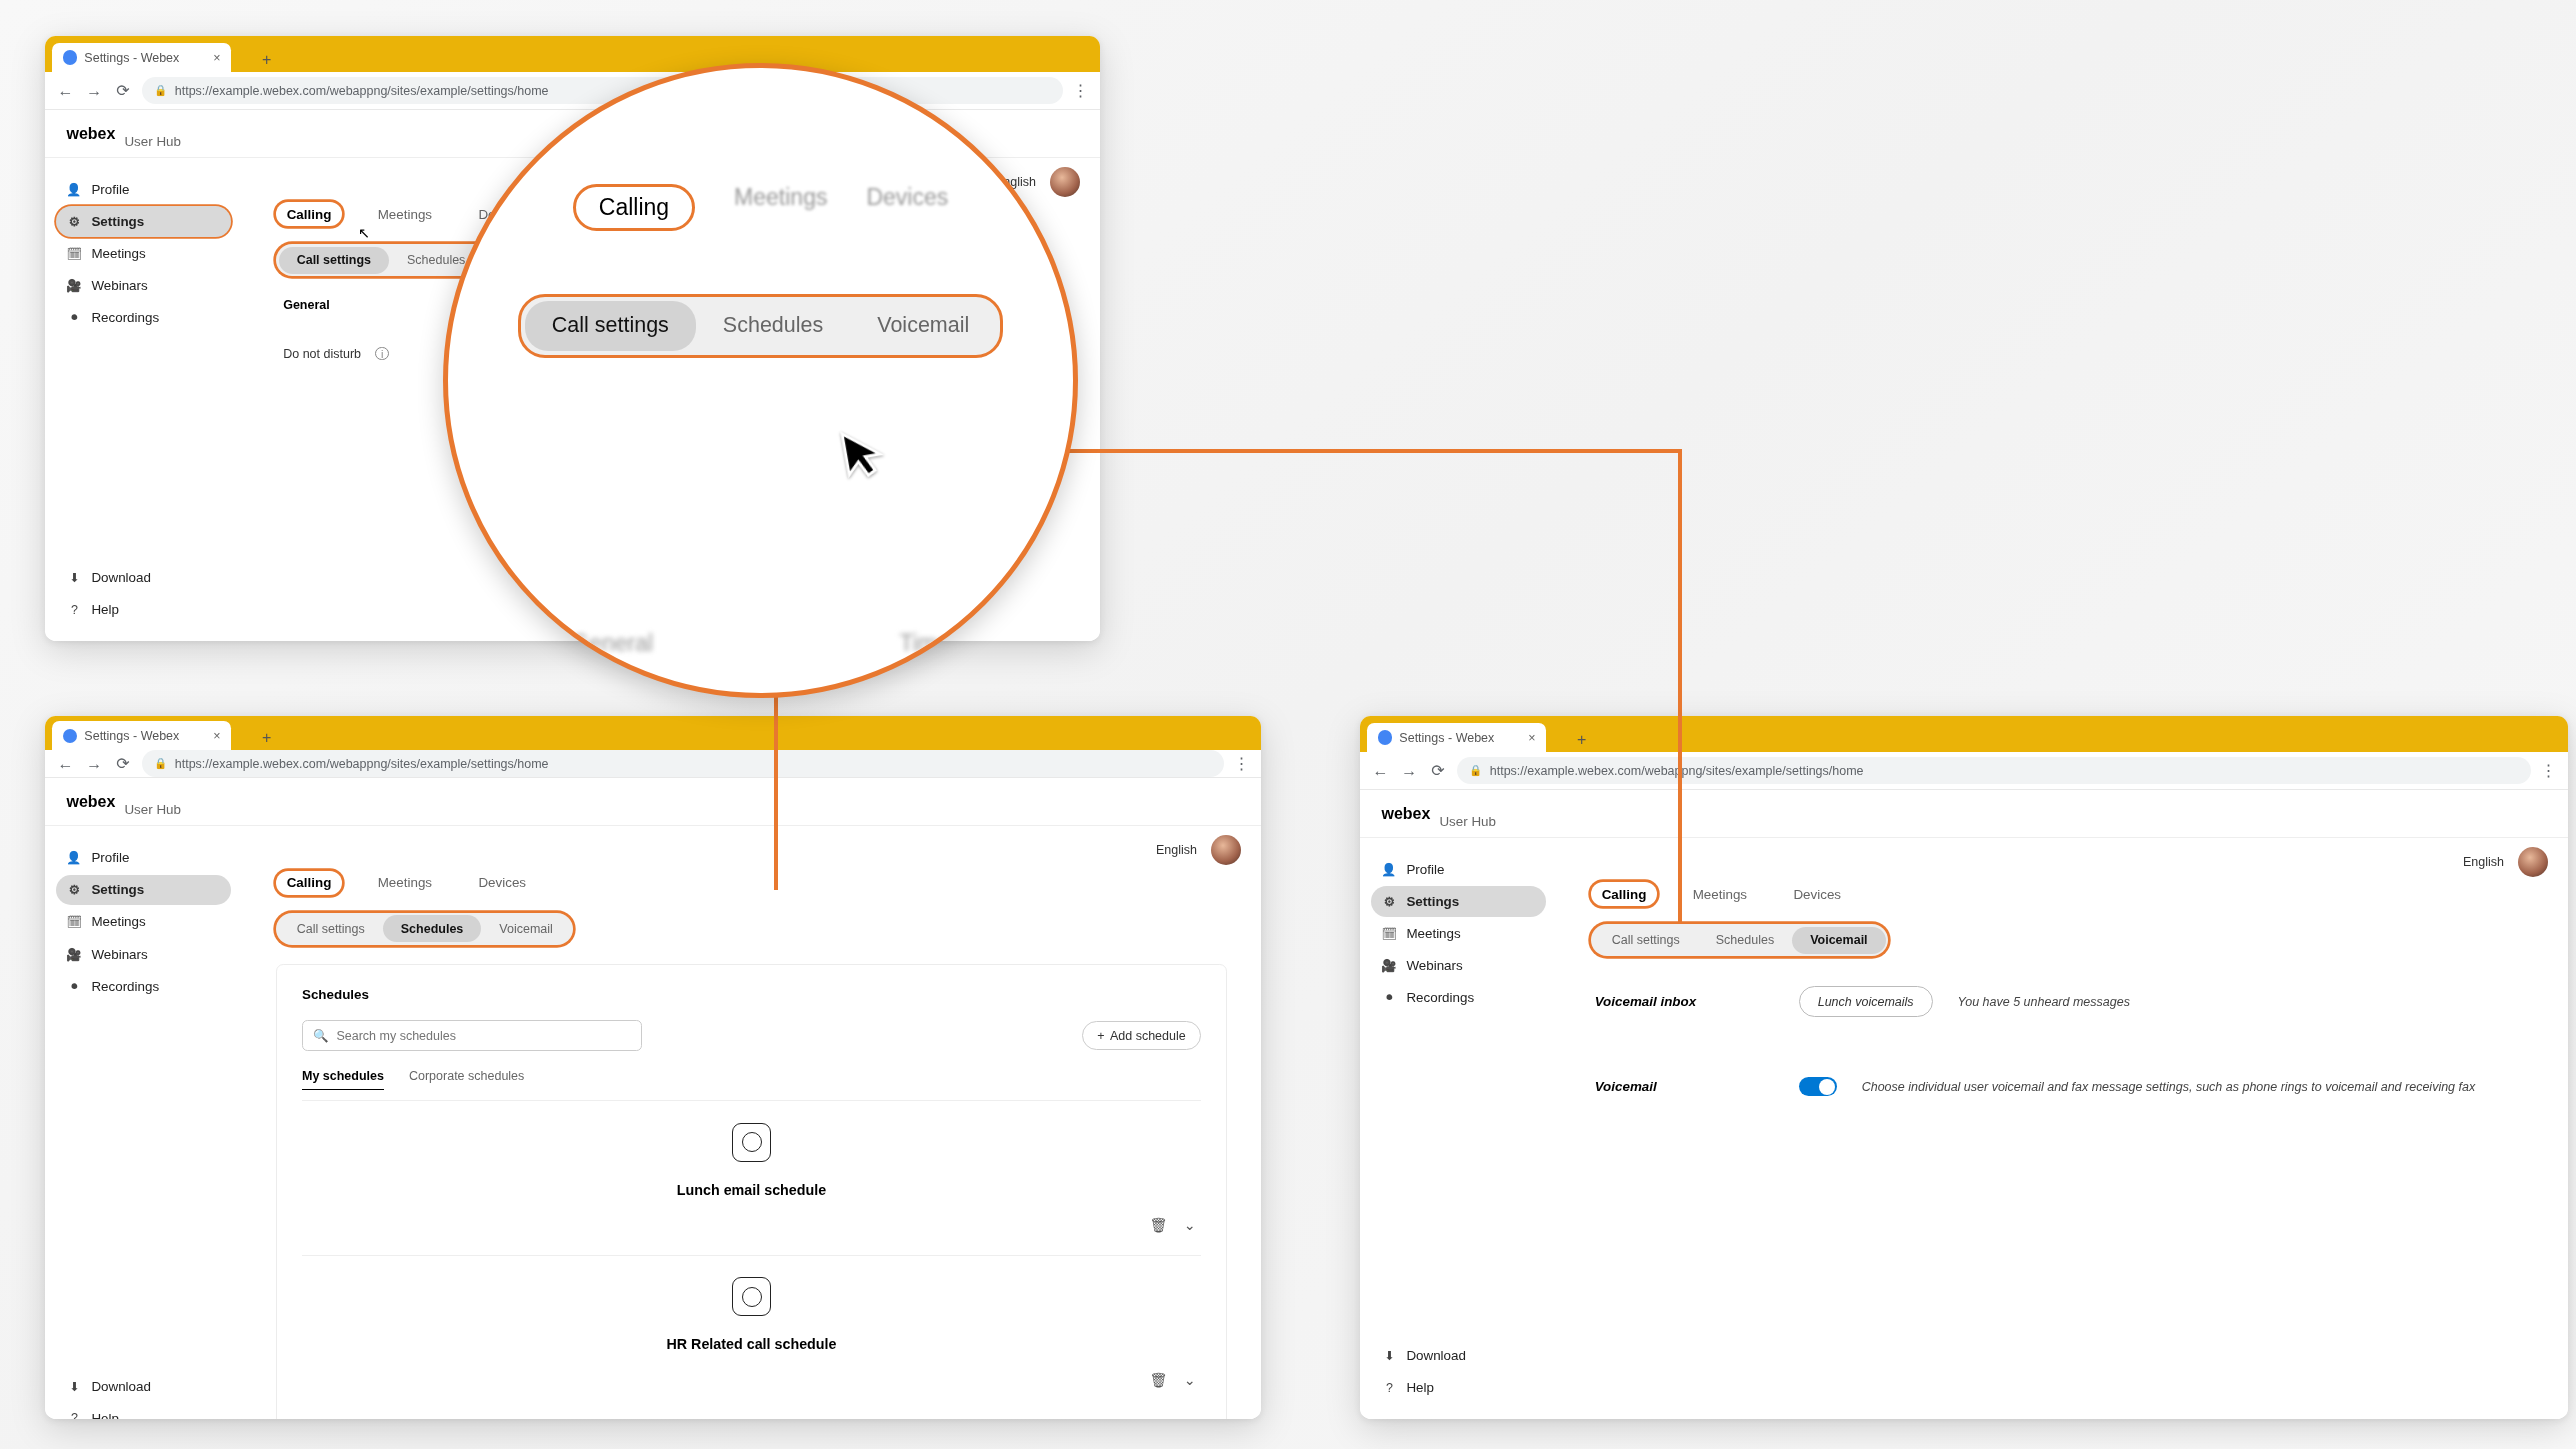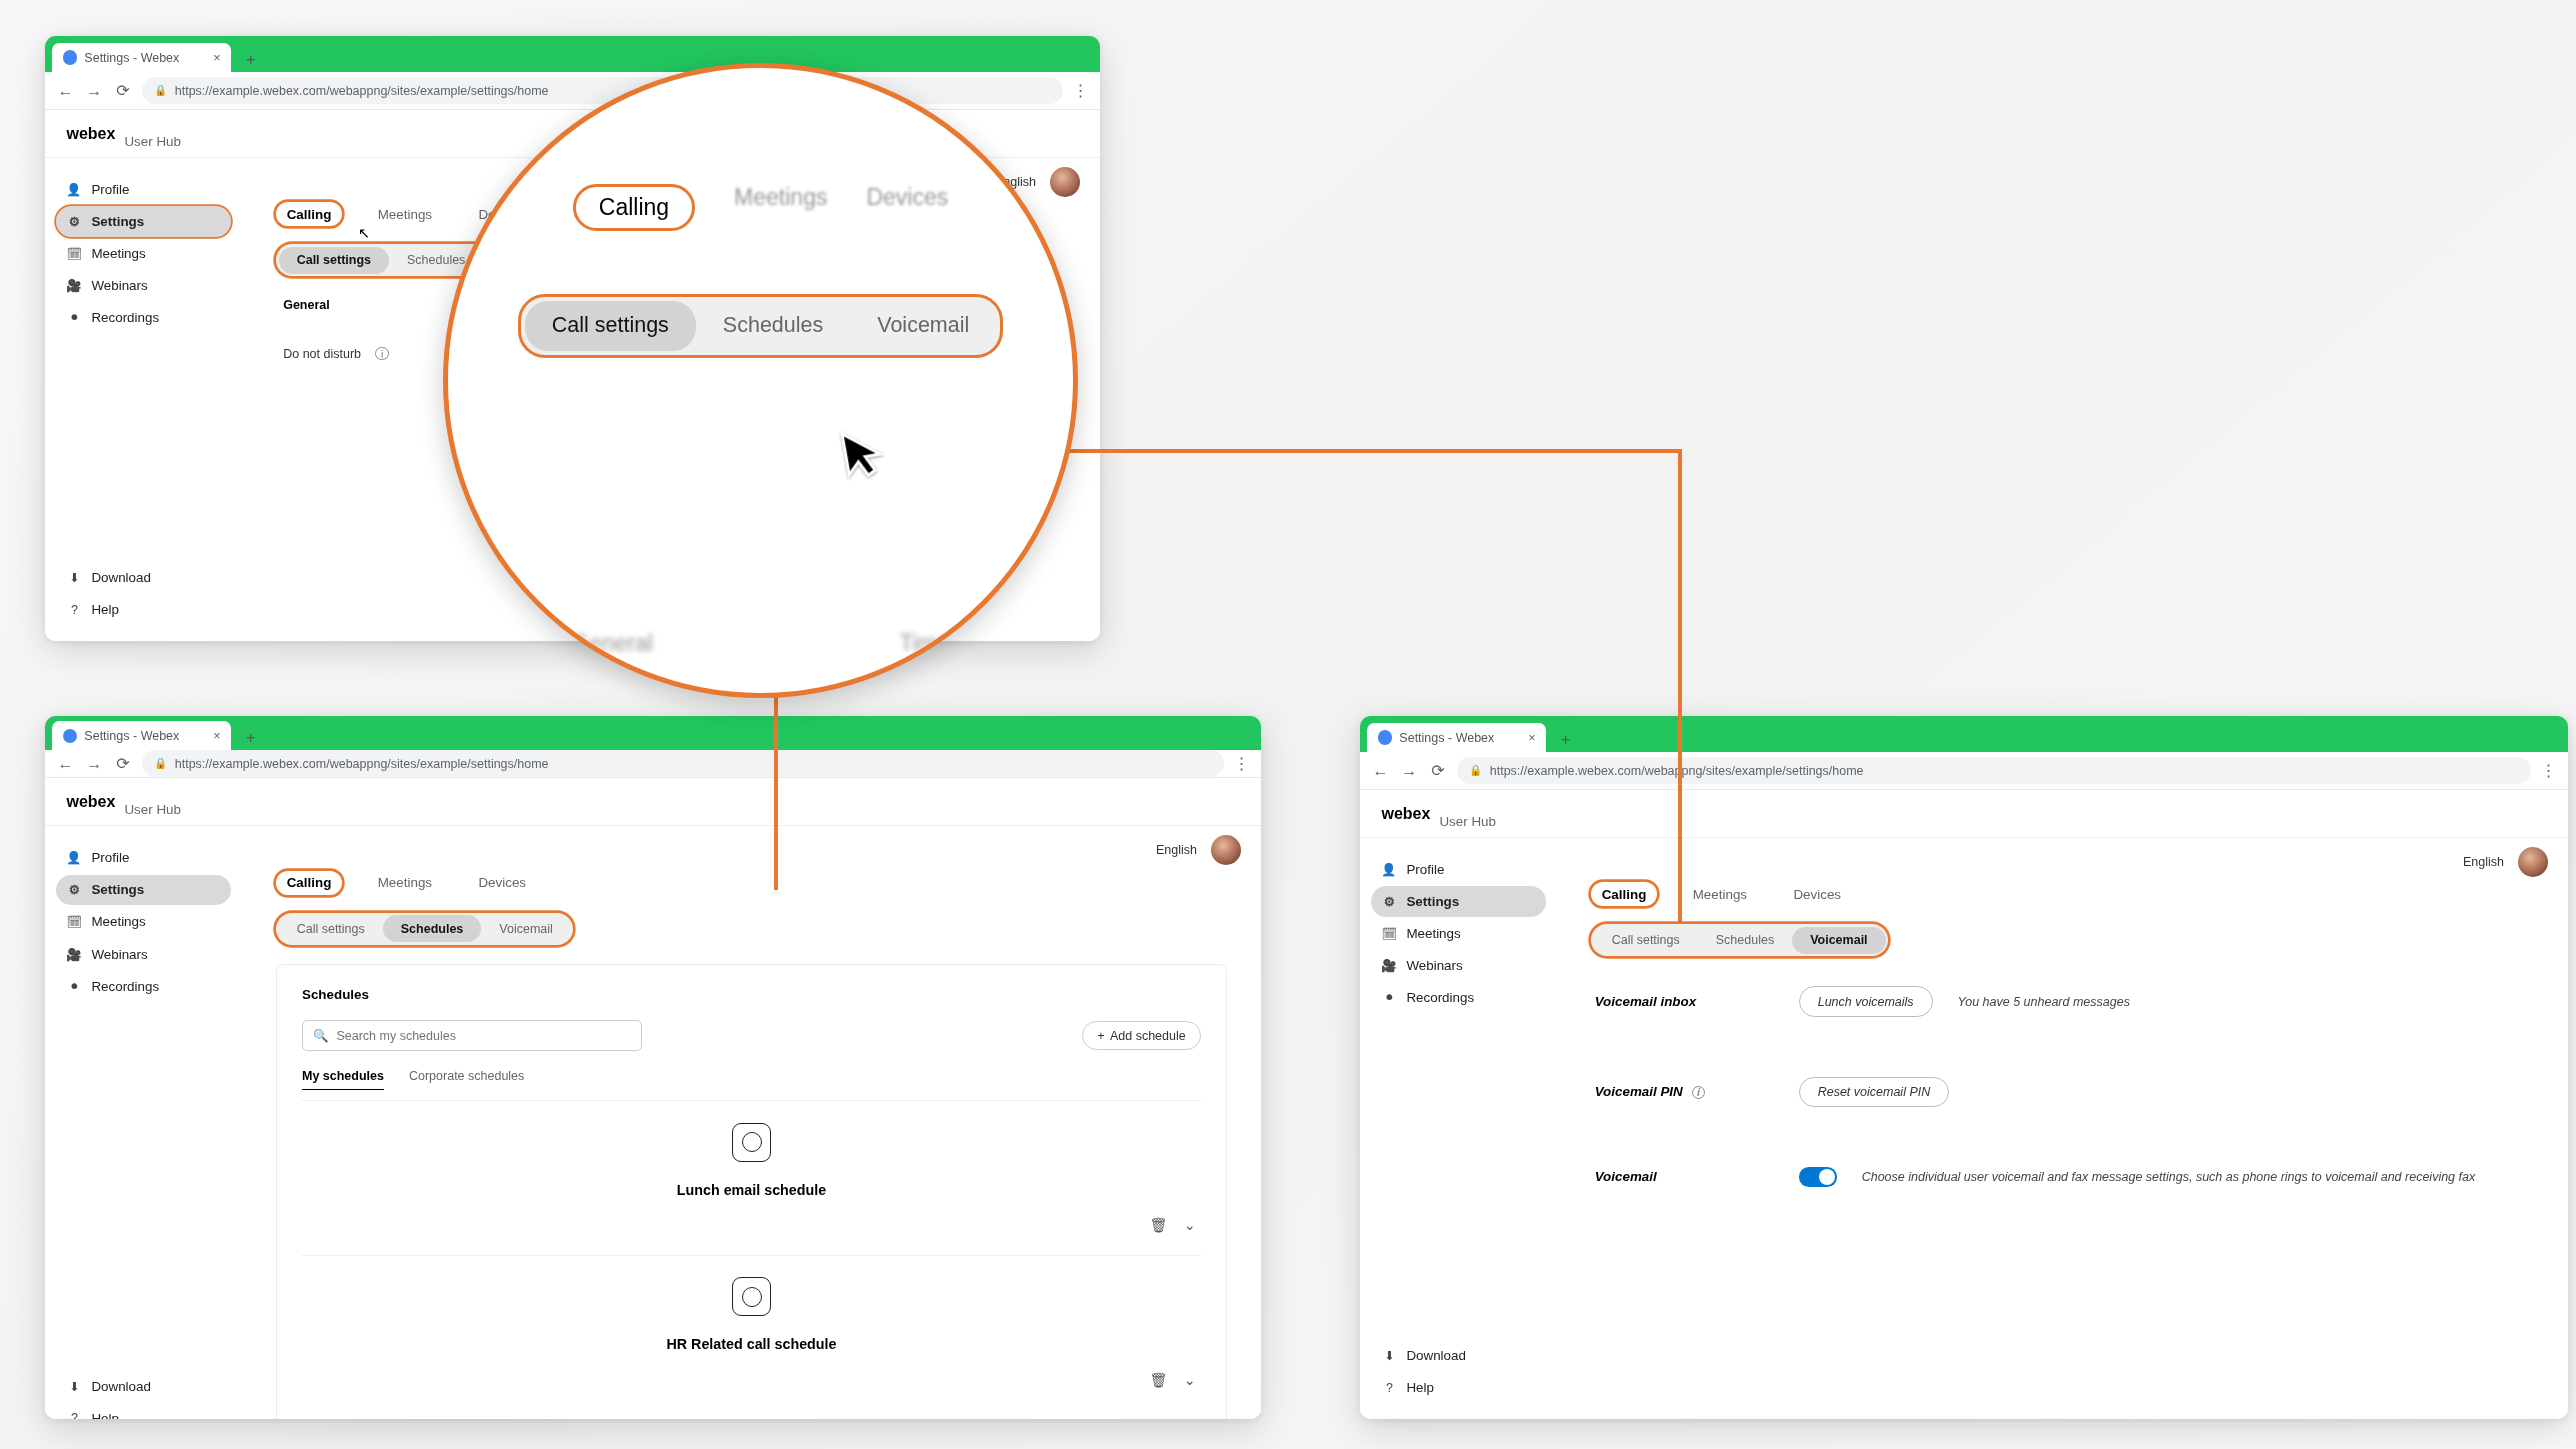--- a/index.html
+++ b/index.html
@@ -17,25 +17,25 @@
     position: absolute;
     background: #fff;
     border-radius: 10.7px;
     box-shadow: 0 9px 36px rgba(0,0,0,0.15), 0 1.8px 7.2px rgba(0,0,0,0.08);
     overflow: hidden;
     display: flex;
     flex-direction: column;
   }
   .tabbar {
     height: 36px;
-    background: #22c55e;
+    background: #eab308;
     display: flex;
     align-items: flex-end;
     padding: 5.4px 7.2px 0 7.2px;
-    gap: 7px;
+    gap: 23px;
   }
   .tab {
     height: 29px;
     background: #fff;
     border-radius: 7.2px 7.2px 0 0;
     display: flex;
     align-items: center;
     padding: 0 10.7px;
     gap: 7.2px;
     font-size: 12.5px;
@@ -530,27 +530,20 @@
           <span class="subtab">Schedules</span>
           <span class="subtab selected">Voicemail</span>
         </div>
 
         <div class="vm-row">
           <span class="vm-label">Voicemail inbox</span>
           <span class="vm-btn">Lunch voicemails</span>
           <span class="vm-desc">You have 5 unheard messages</span>
         </div>
         <div class="vm-row">
-          <span class="vm-label">
-            <span>Voicemail PIN</span>
-            <span class="info-ic">i</span>
-          </span>
-          <span class="vm-btn">Reset voicemail PIN</span>
-        </div>
-        <div class="vm-row">
           <span class="vm-label">Voicemail</span>
           <span class="toggle on"></span>
           <span class="vm-desc">Choose individual user voicemail and fax message settings, such as phone rings to voicemail and receiving fax</span>
         </div>
       </div>
     </div>
   </div>
 </div>
 
 

